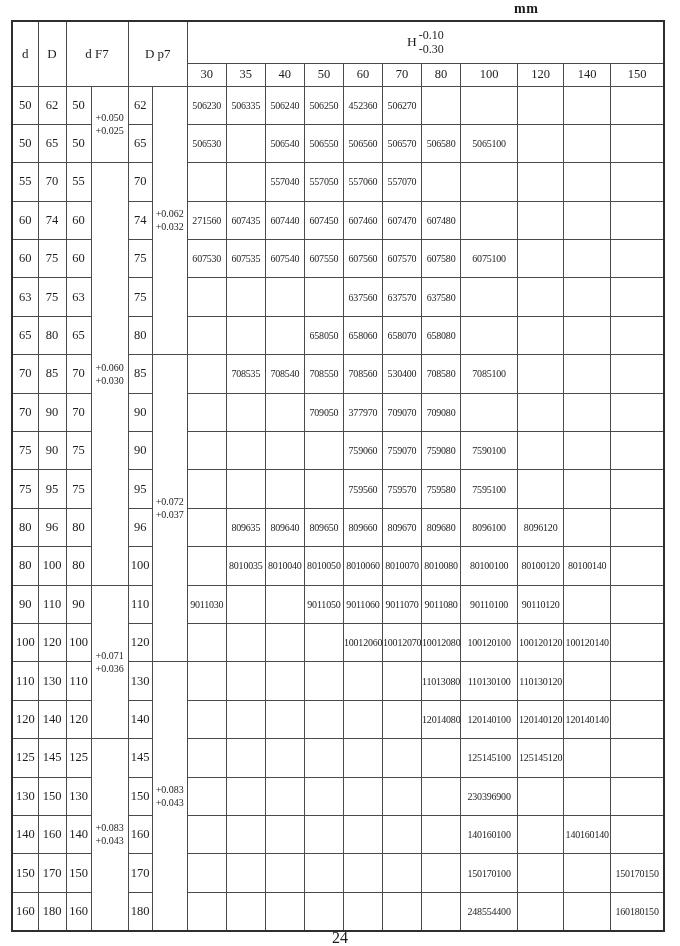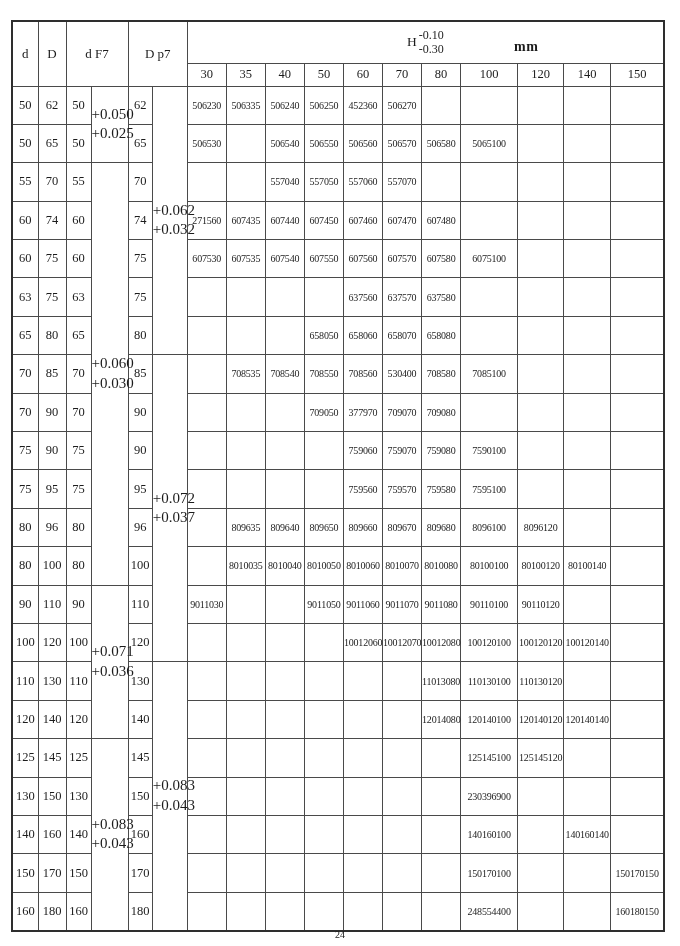--- a/index.html
+++ b/index.html
@@ -10,21 +10,20 @@
     color: #1c1c1c;
     position: relative;
     overflow: hidden;
   }
   .unit-label {
     position: absolute;
     top: 1px; left: 514px;
     font-size: 14px;
     font-weight: bold;
     letter-spacing: 0.5px;
-    margin-top: 38px;
   }
   table.spec {
     position: absolute;
     top: 20px; left: 11px;
     width: 654px;
     border-collapse: collapse;
     table-layout: fixed;
     border: 2px solid #2e2e2e;
   }
   table.spec th, table.spec td {
@@ -41,29 +40,29 @@
   .col-head { font-size: 13px; }
   .size-head { font-size: 12.5px; }
   .h-cell { font-size: 13.5px; }
   .h-wrap { display: inline-flex; align-items: center; gap: 2px; }
   .h-stack {
     display: inline-flex; flex-direction: column;
     font-size: 12px; line-height: 1.2; text-align: left;
   }
   .data-row { height: 38.4px; }
   .left-cell { font-size: 12.5px; }
-  .tol-cell { font-size: 15px; line-height: 1.3; }
+  .tol-cell { font-size: 10px; line-height: 1.3; }
   .tol-cell div { text-align: center; }
   .val-cell { font-size: 10px; letter-spacing: -0.2px; }
   .page-num {
     position: absolute;
     top: 929px; left: 0;
     width: 680px;
     text-align: center;
-    font-size: 10px;
+    font-size: 16px;
   }
 </style>
 </head>
 <body>
 
 <div class="unit-label">mm</div>
 
 <table class="spec">
   <colgroup>
     <col style="width:26px">

